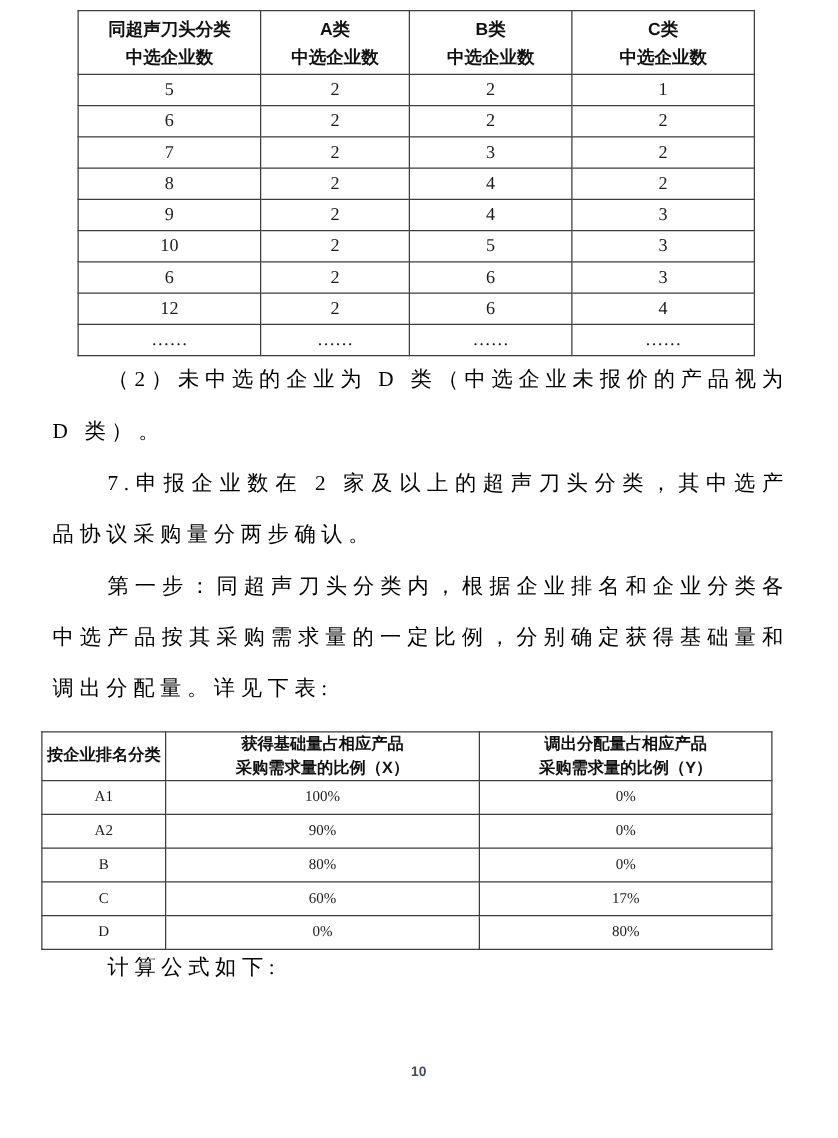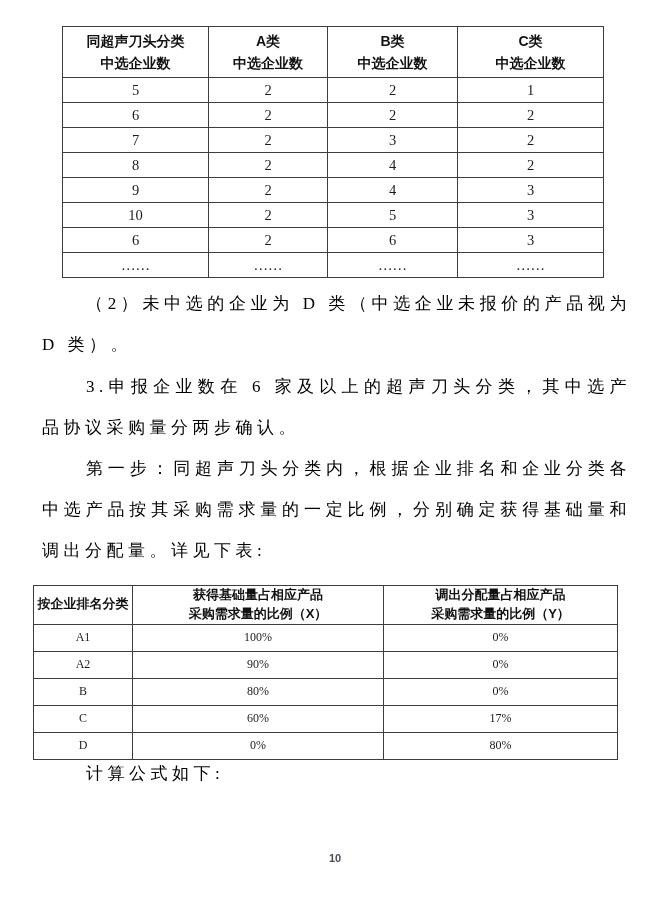--- a/index.html
+++ b/index.html
@@ -2,21 +2,21 @@
 <html><head>
 <meta charset="utf-8">
 <style>
   html,body{margin:0;padding:0;background:#ffffff;}
   #page{
     position:relative;width:670px;height:910px;background:#ffffff;
     font-family:"Liberation Serif",serif;color:#1b1b1b;overflow:hidden;
   }
   table{border-collapse:collapse;table-layout:fixed;position:absolute;}
   th,td{border:1px solid #3d3d3d;text-align:center;vertical-align:middle;padding:0;overflow:hidden;}
-  .t1{left:62px;top:26px;width:541px;}
+  .t1{left:62px;top:8px;width:541px;}
   .t1 th{height:50px;font-family:"Liberation Sans",sans-serif;font-size:14px;font-weight:700;line-height:1.6;color:#111;}
   .t1 td{height:24px;font-size:14.5px;}
   .t2{left:33px;top:585px;width:584px;}
   .t2 th{height:35px;font-family:"Liberation Sans",sans-serif;font-size:13px;font-weight:700;line-height:1.45;color:#111;}
   .t2 td{height:26px;font-size:12px;}
   .hline{display:block;}
   .para{
     position:absolute;left:42px;width:589px;
     font-size:17px;line-height:41px;letter-spacing:4.5px;
     text-align:justify;text-indent:44px;color:#000000;
@@ -96,30 +96,36 @@
         <td>5</td>
         <td>3</td>
       </tr>
       <tr>
         <td>6</td>
         <td>2</td>
         <td>6</td>
         <td>3</td>
       </tr>
       <tr>
+        <td>12</td>
+        <td>2</td>
+        <td>6</td>
+        <td>4</td>
+      </tr>
+      <tr>
         <td>……</td>
         <td>……</td>
         <td>……</td>
         <td>……</td>
       </tr>
     </tbody>
   </table>
 
   <div class="para" style="top:283px">（2）未中选的企业为 D 类（中选企业未报价的产品视为 D 类）。</div>
-  <div class="para" style="top:366px">3.申报企业数在 6 家及以上的超声刀头分类，其中选产品协议采购量分两步确认。</div>
+  <div class="para" style="top:366px">7.申报企业数在 2 家及以上的超声刀头分类，其中选产品协议采购量分两步确认。</div>
   <div class="para" style="top:448px">第一步：同超声刀头分类内，根据企业排名和企业分类各中选产品按其采购需求量的一定比例，分别确定获得基础量和调出分配量。详见下表:</div>
 
   <table class="t2">
     <colgroup>
         <col style="width:99px">
         <col style="width:251px">
         <col style="width:234px">
       </colgroup>
     <thead>
       <tr>

